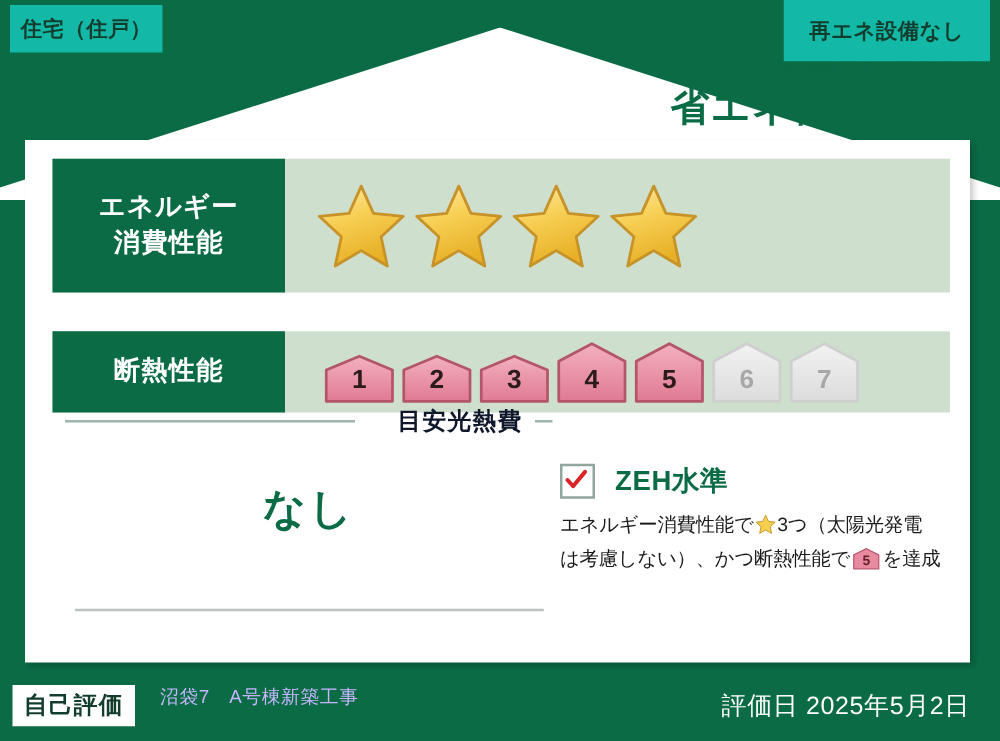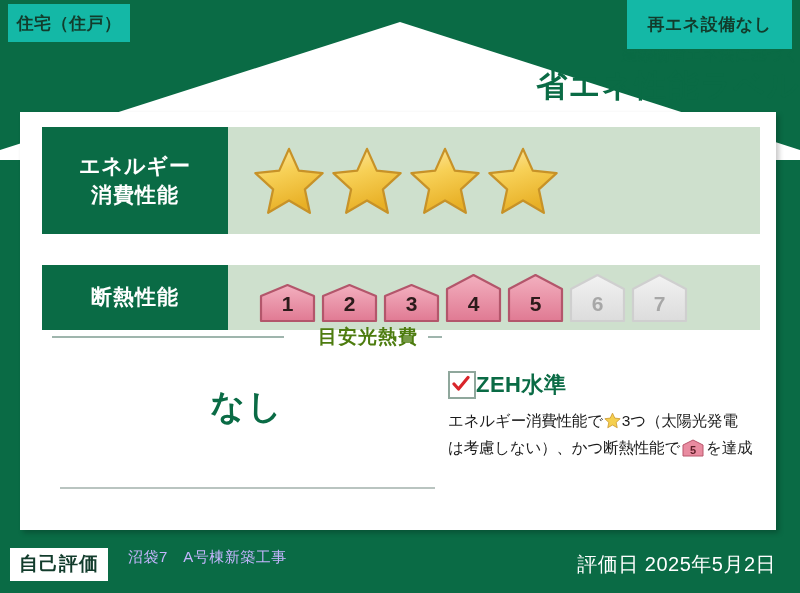--- a/index.html
+++ b/index.html
@@ -169,21 +169,21 @@
     align-items: center;
     gap: 10px;
   }
   .cost-head .rule {
     flex: 1 1 auto;
     height: 2px;
     background: #9fb5ad;
   }
   .cost-head .rule.short { flex: 0 0 14px; }
   .cost-title {
-    color: #4d7c0f;
+    color: #0f172a;
     font-weight: bold;
     font-size: 19px;
     letter-spacing: 1px;
     white-space: nowrap;
     margin-left: 24px;
   }
   .cost-value {
     position: absolute;
     left: 32px;
     top: 272px;
@@ -206,21 +206,21 @@
   
   .zeh-block {
     position: absolute;
     left: 428px;
     top: 258px;
     width: 320px;
   }
   .zeh-head {
     display: flex;
     align-items: center;
-    gap: 0;
+    gap: 16px;
   }
   .zeh-check {
     width: 24px;
     height: 24px;
     border: 2px solid #8fa79c;
     background: #ffffff;
     position: relative;
     flex: 0 0 24px;
   }
   .zeh-check svg { position: absolute; left: 2px; top: 2px; }

